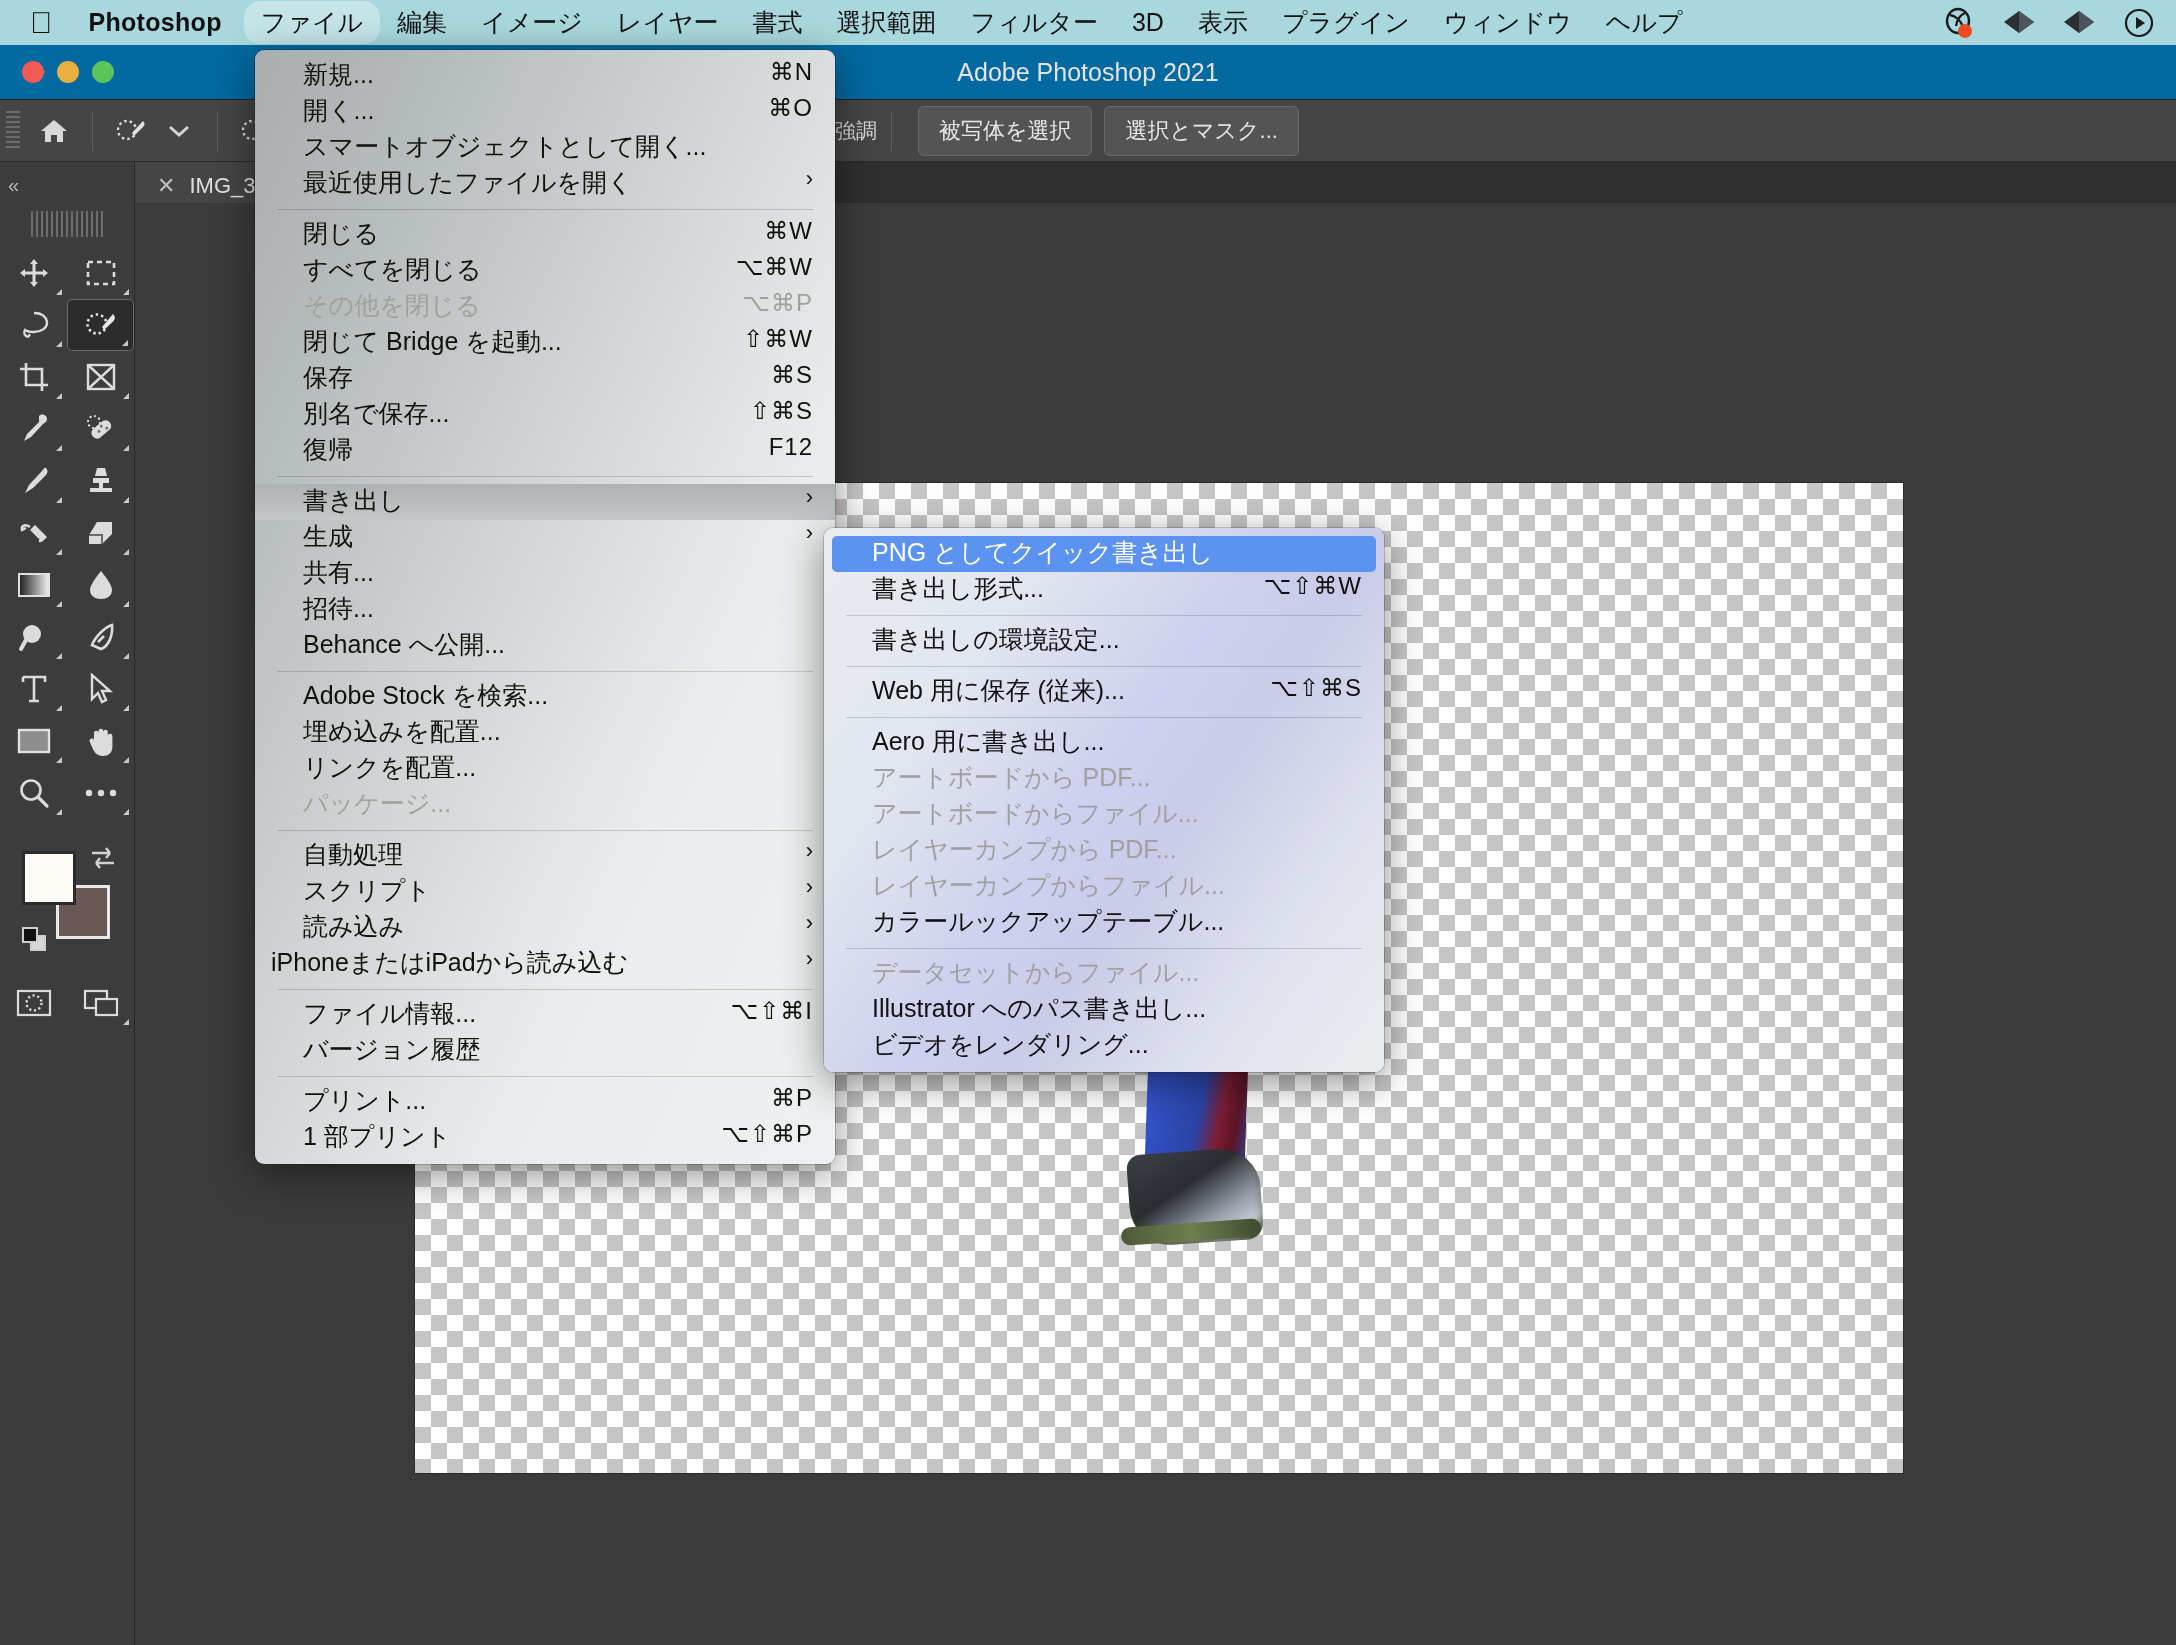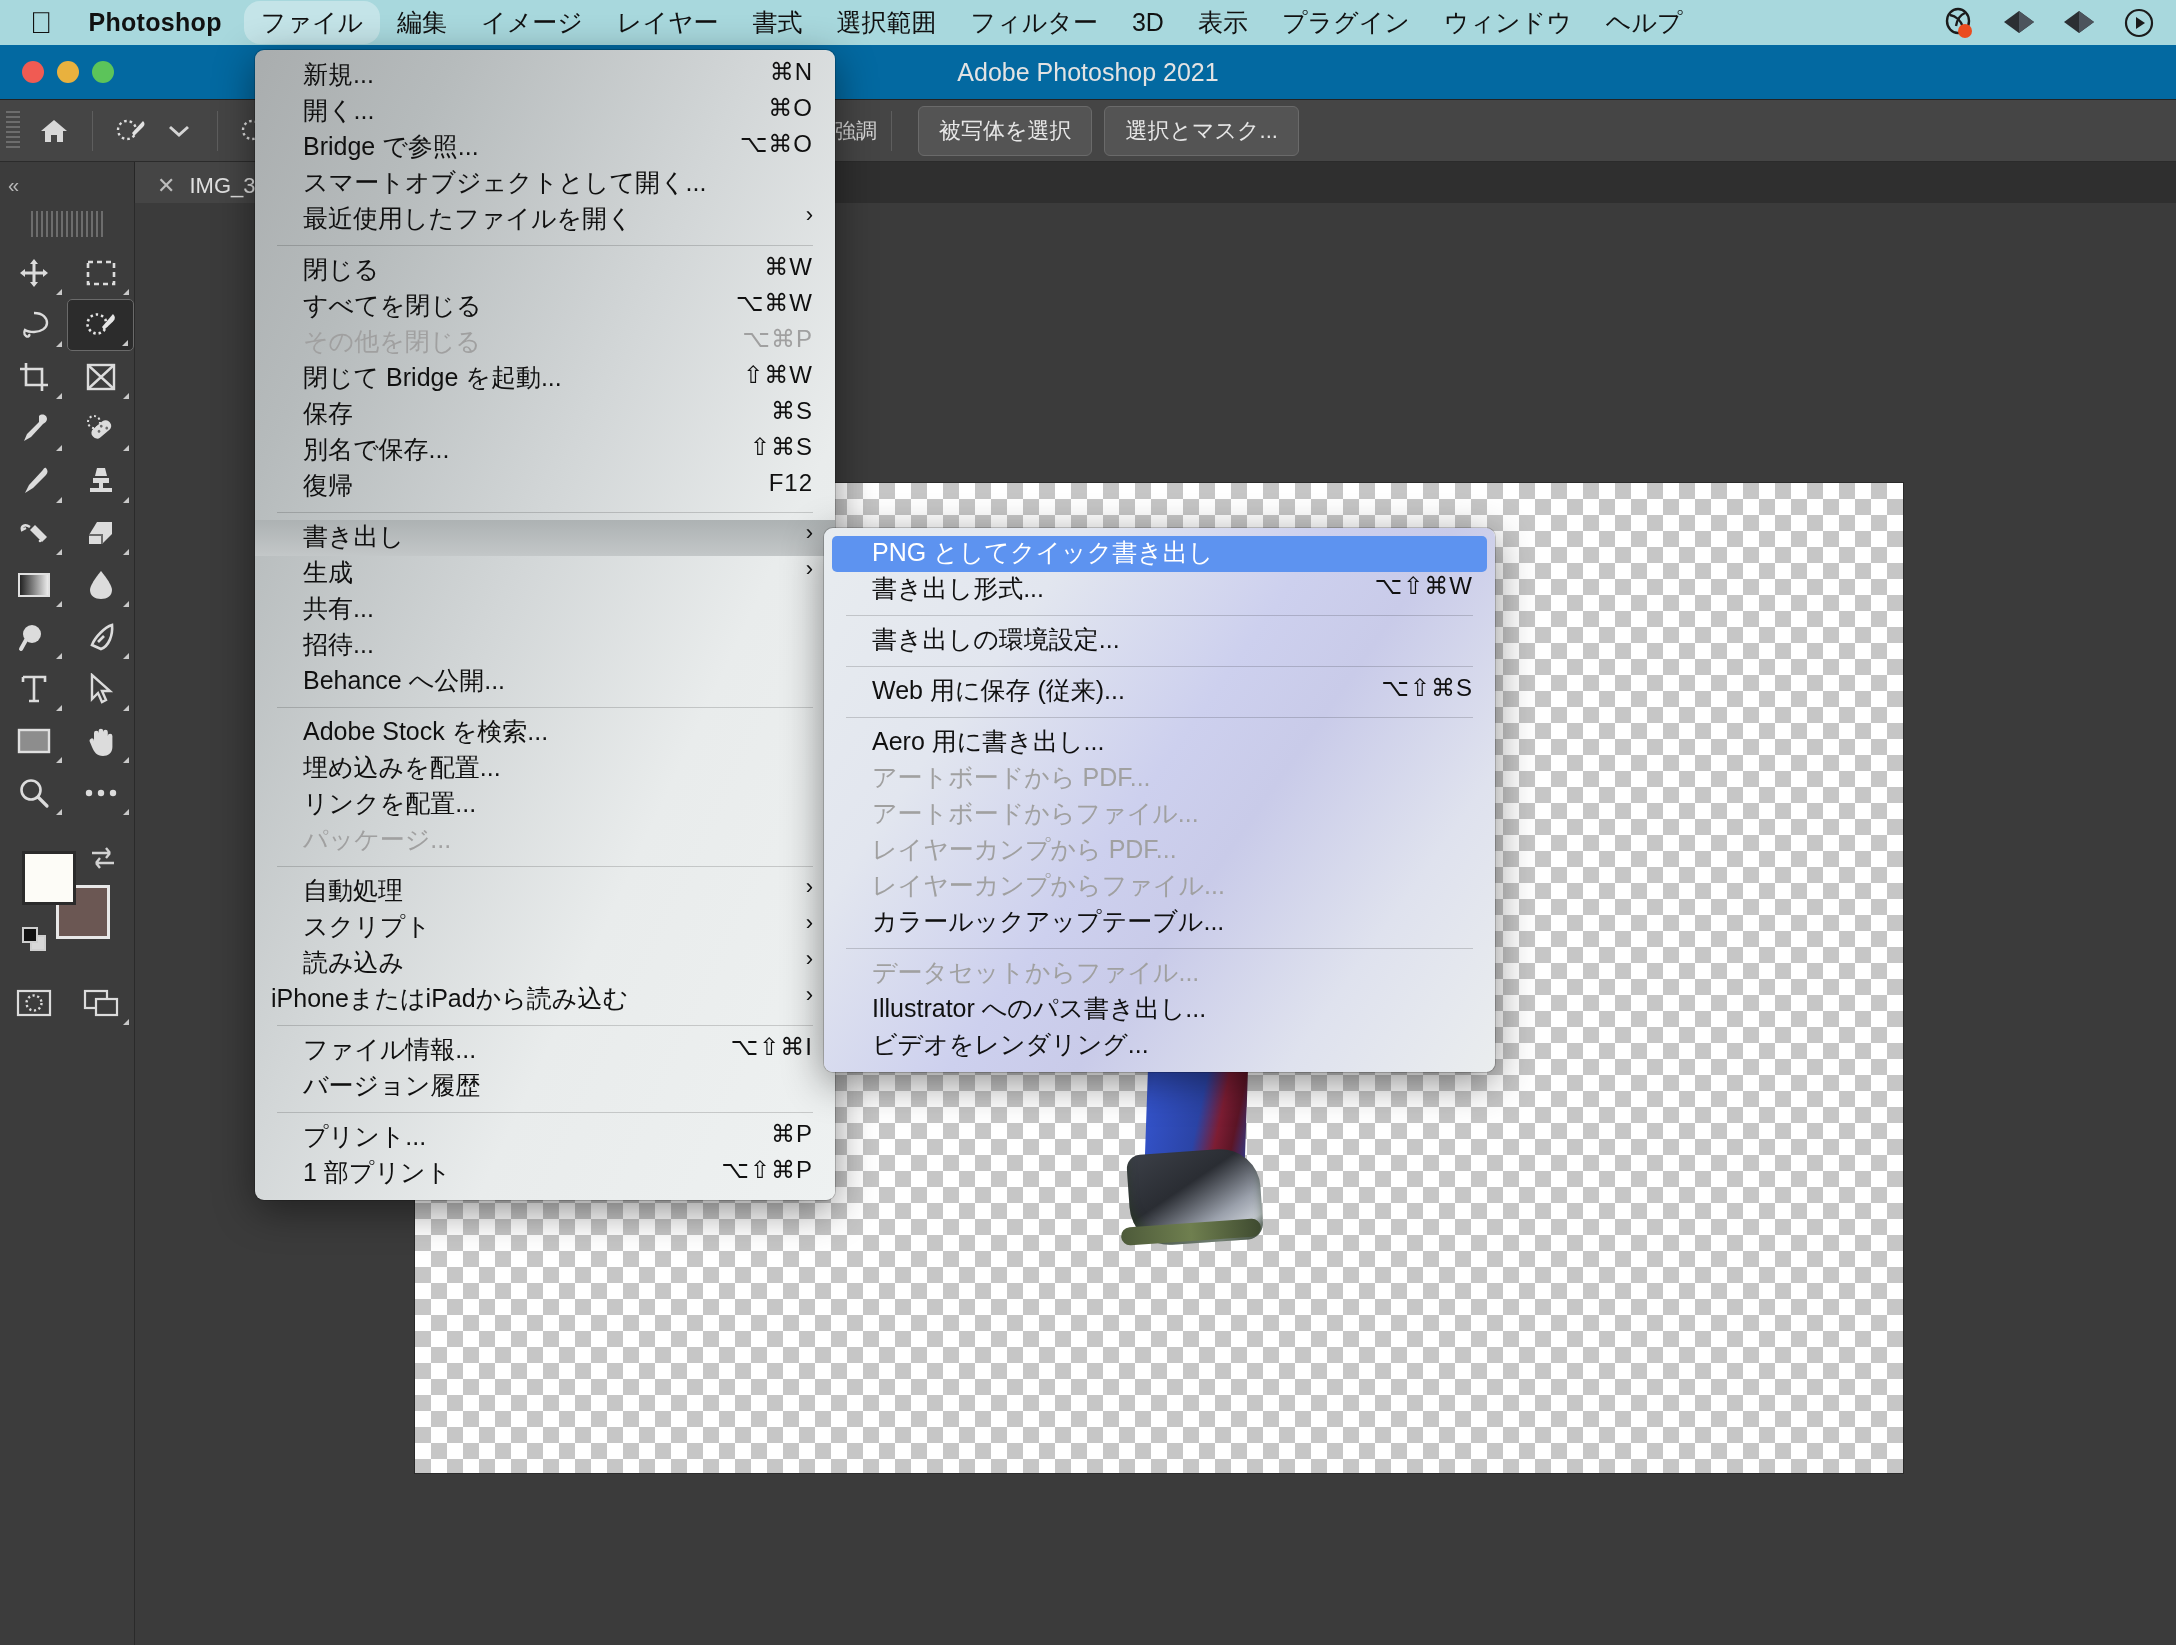--- a/index.html
+++ b/index.html
@@ -127,21 +127,21 @@
   .menu {
     position: absolute; border-radius: 9px;
     box-shadow: 0 10px 40px rgba(0,0,0,.45), 0 0 0 1px rgba(0,0,0,.18);
     padding: 8px 0; overflow: hidden;
   }
   #file-menu {
     left: 255px; top: 50px; width: 580px;
     background: linear-gradient(115deg, #a9adae 0%, #b6bbbc 18%, #d2d6d7 45%, #e9ecec 68%, #eef1f1 100%);
   }
   #export-menu {
-    left: 824px; top: 528px; width: 671px;
+    left: 824px; top: 528px; width: 560px;
     background: linear-gradient(125deg, #e8ecef 0%, #e2e6ef 25%, #cdd0ee 48%, #c9cbe9 60%, #dfe2ee 80%, #eaedee 100%);
   }
   .mi {
     display: flex; align-items: flex-start; height: 36px; padding: 0 22px 0 48px;
     font-size: 25px; color: #101010; white-space: nowrap; position: relative;
   }
   .mi .label { flex: 0 0 auto; }
   .mi .shortcut { margin-left: auto; color: #101010; letter-spacing: 1px; font-size: 24px; }
   .mi .arrow { margin-left: auto; font-size: 22px; color: #101010; }
   .mi.disabled, .mi.disabled .shortcut { color: #a0a0a0; padding-left: 48px; }
@@ -475,24 +475,20 @@
   <div class="menu" id="file-menu">
       <div class="mi">
         <span class="label">新規...</span>
         <span class="shortcut">⌘N</span>
       </div>
       <div class="mi">
         <span class="label">開く...</span>
         <span class="shortcut">⌘O</span>
       </div>
       <div class="mi">
-        <span class="label">Bridge で参照...</span>
-        <span class="shortcut">⌥⌘O</span>
-      </div>
-      <div class="mi">
         <span class="label">スマートオブジェクトとして開く...</span>
       </div>
       <div class="mi">
         <span class="label">最近使用したファイルを開く</span>
         <span class="arrow">›</span>
       </div>
       <div class="msep"></div>
       <div class="mi">
         <span class="label">閉じる</span>
         <span class="shortcut">⌘W</span>

